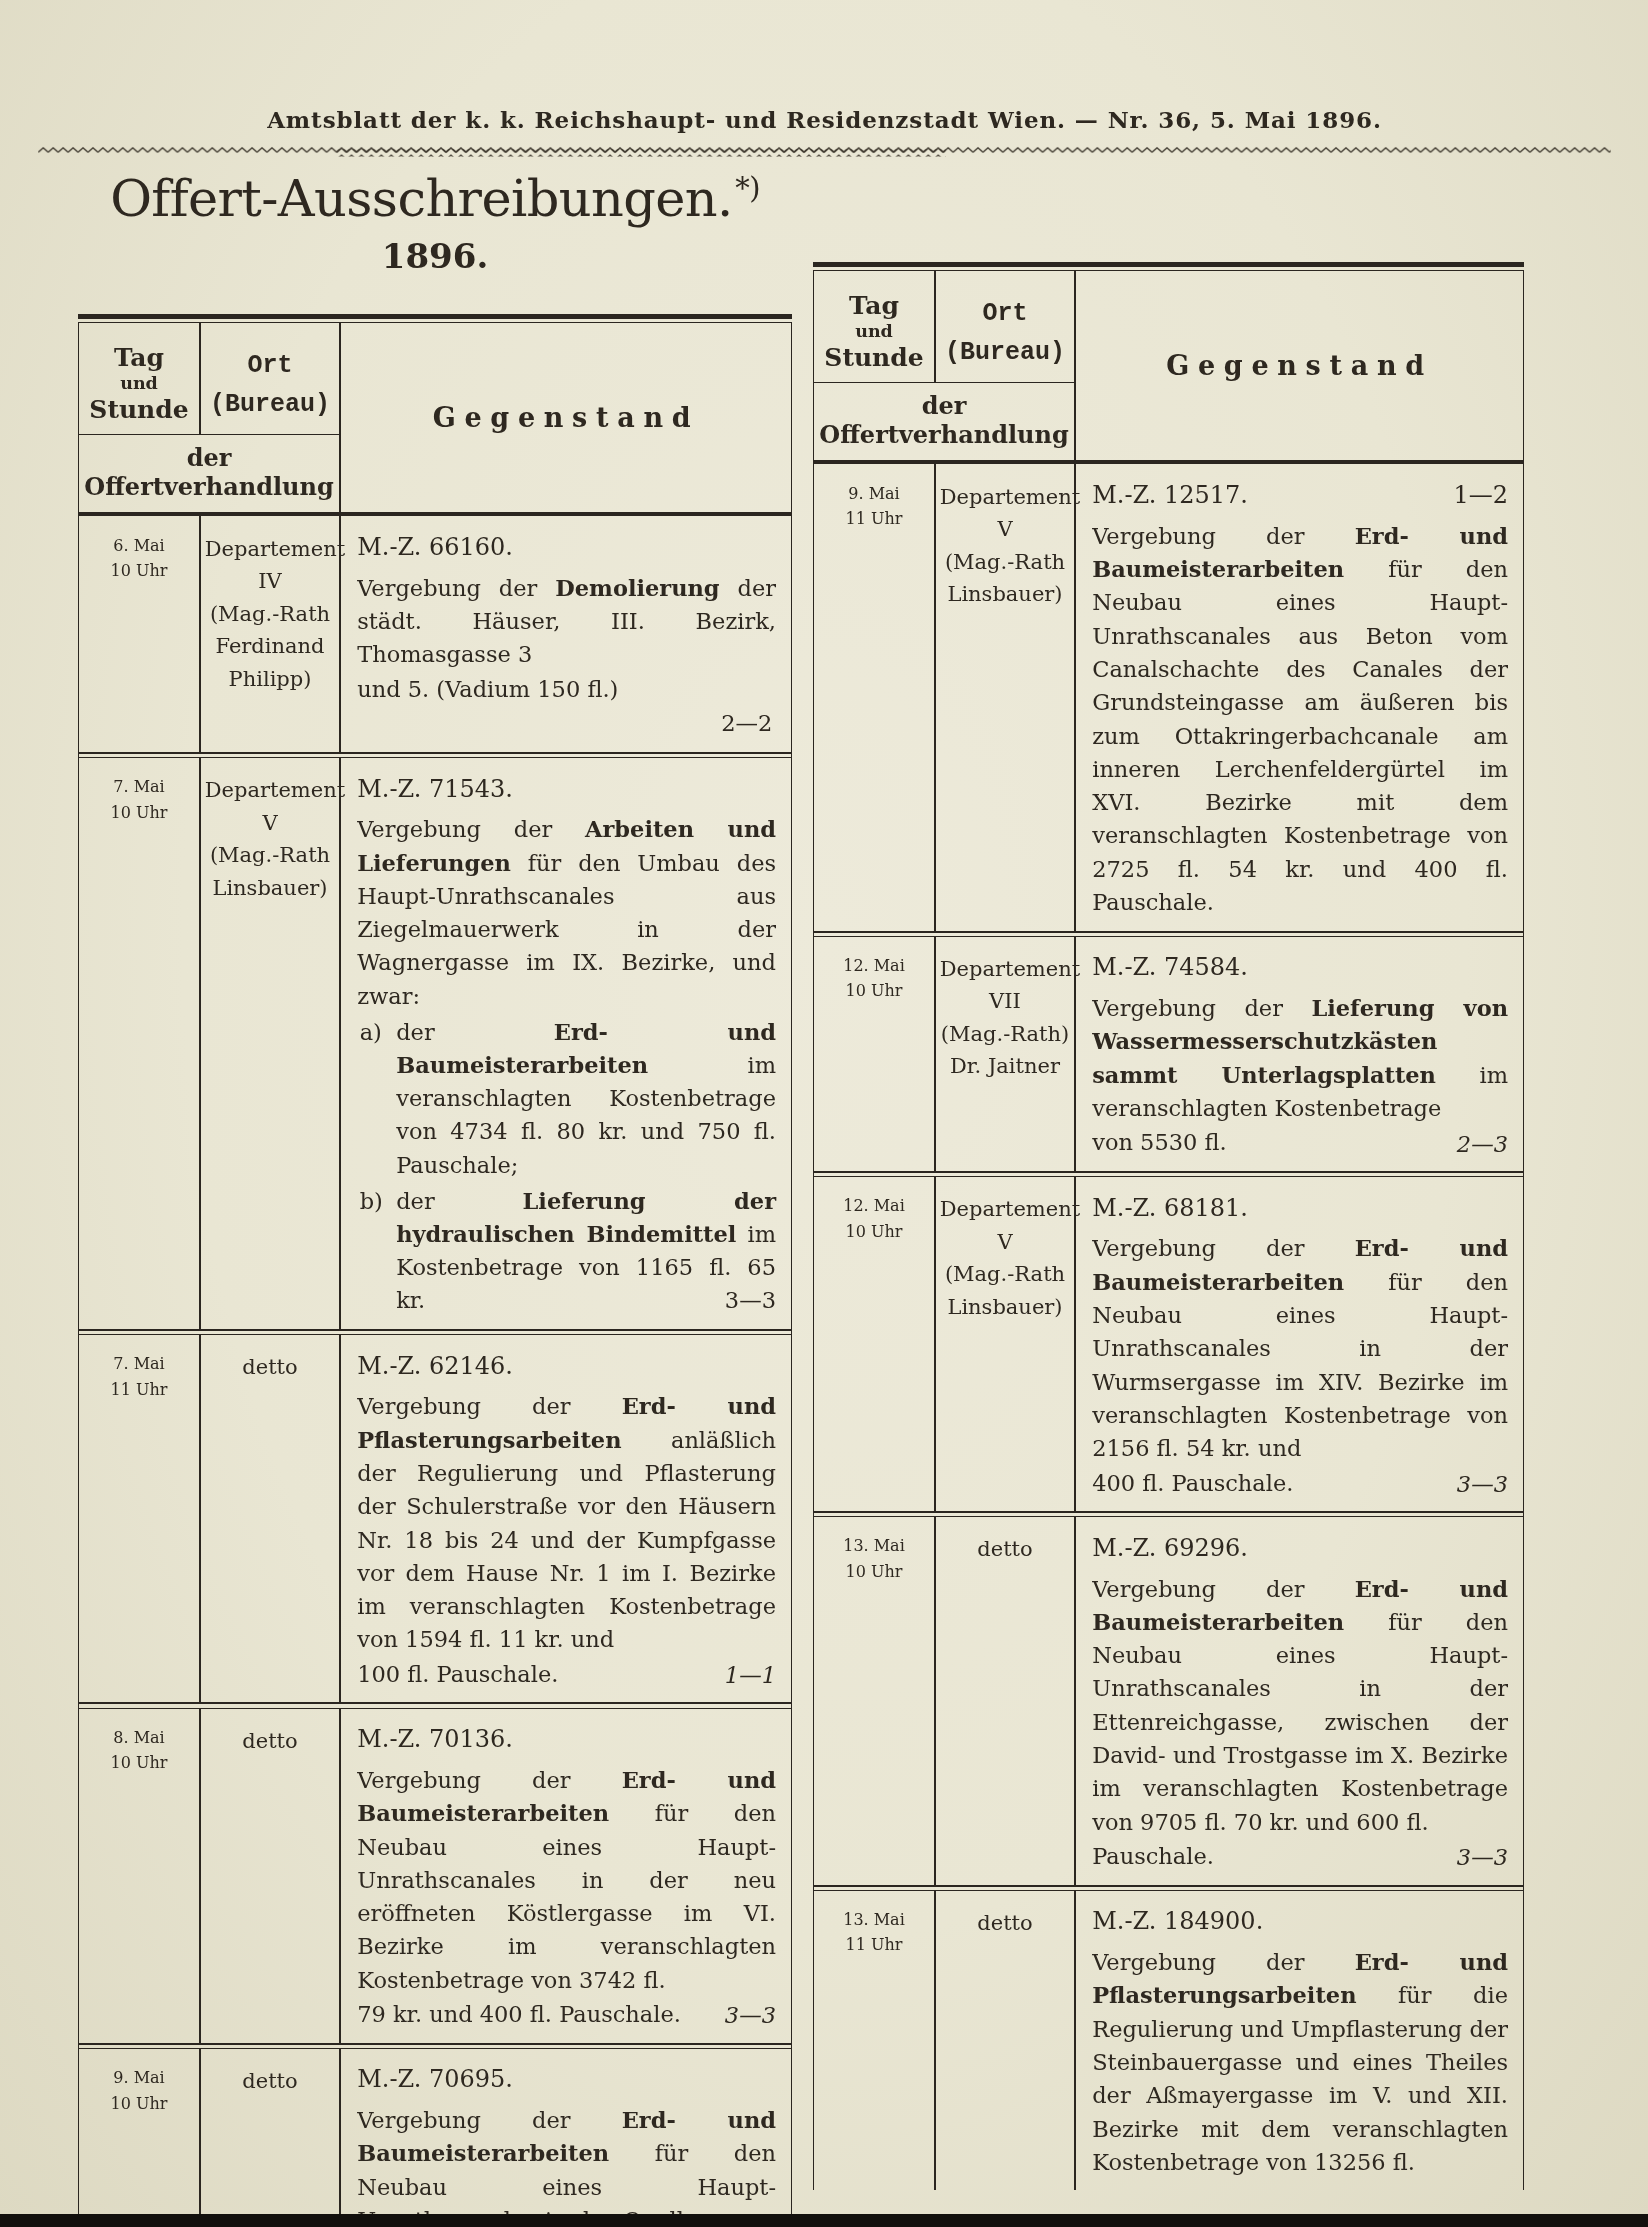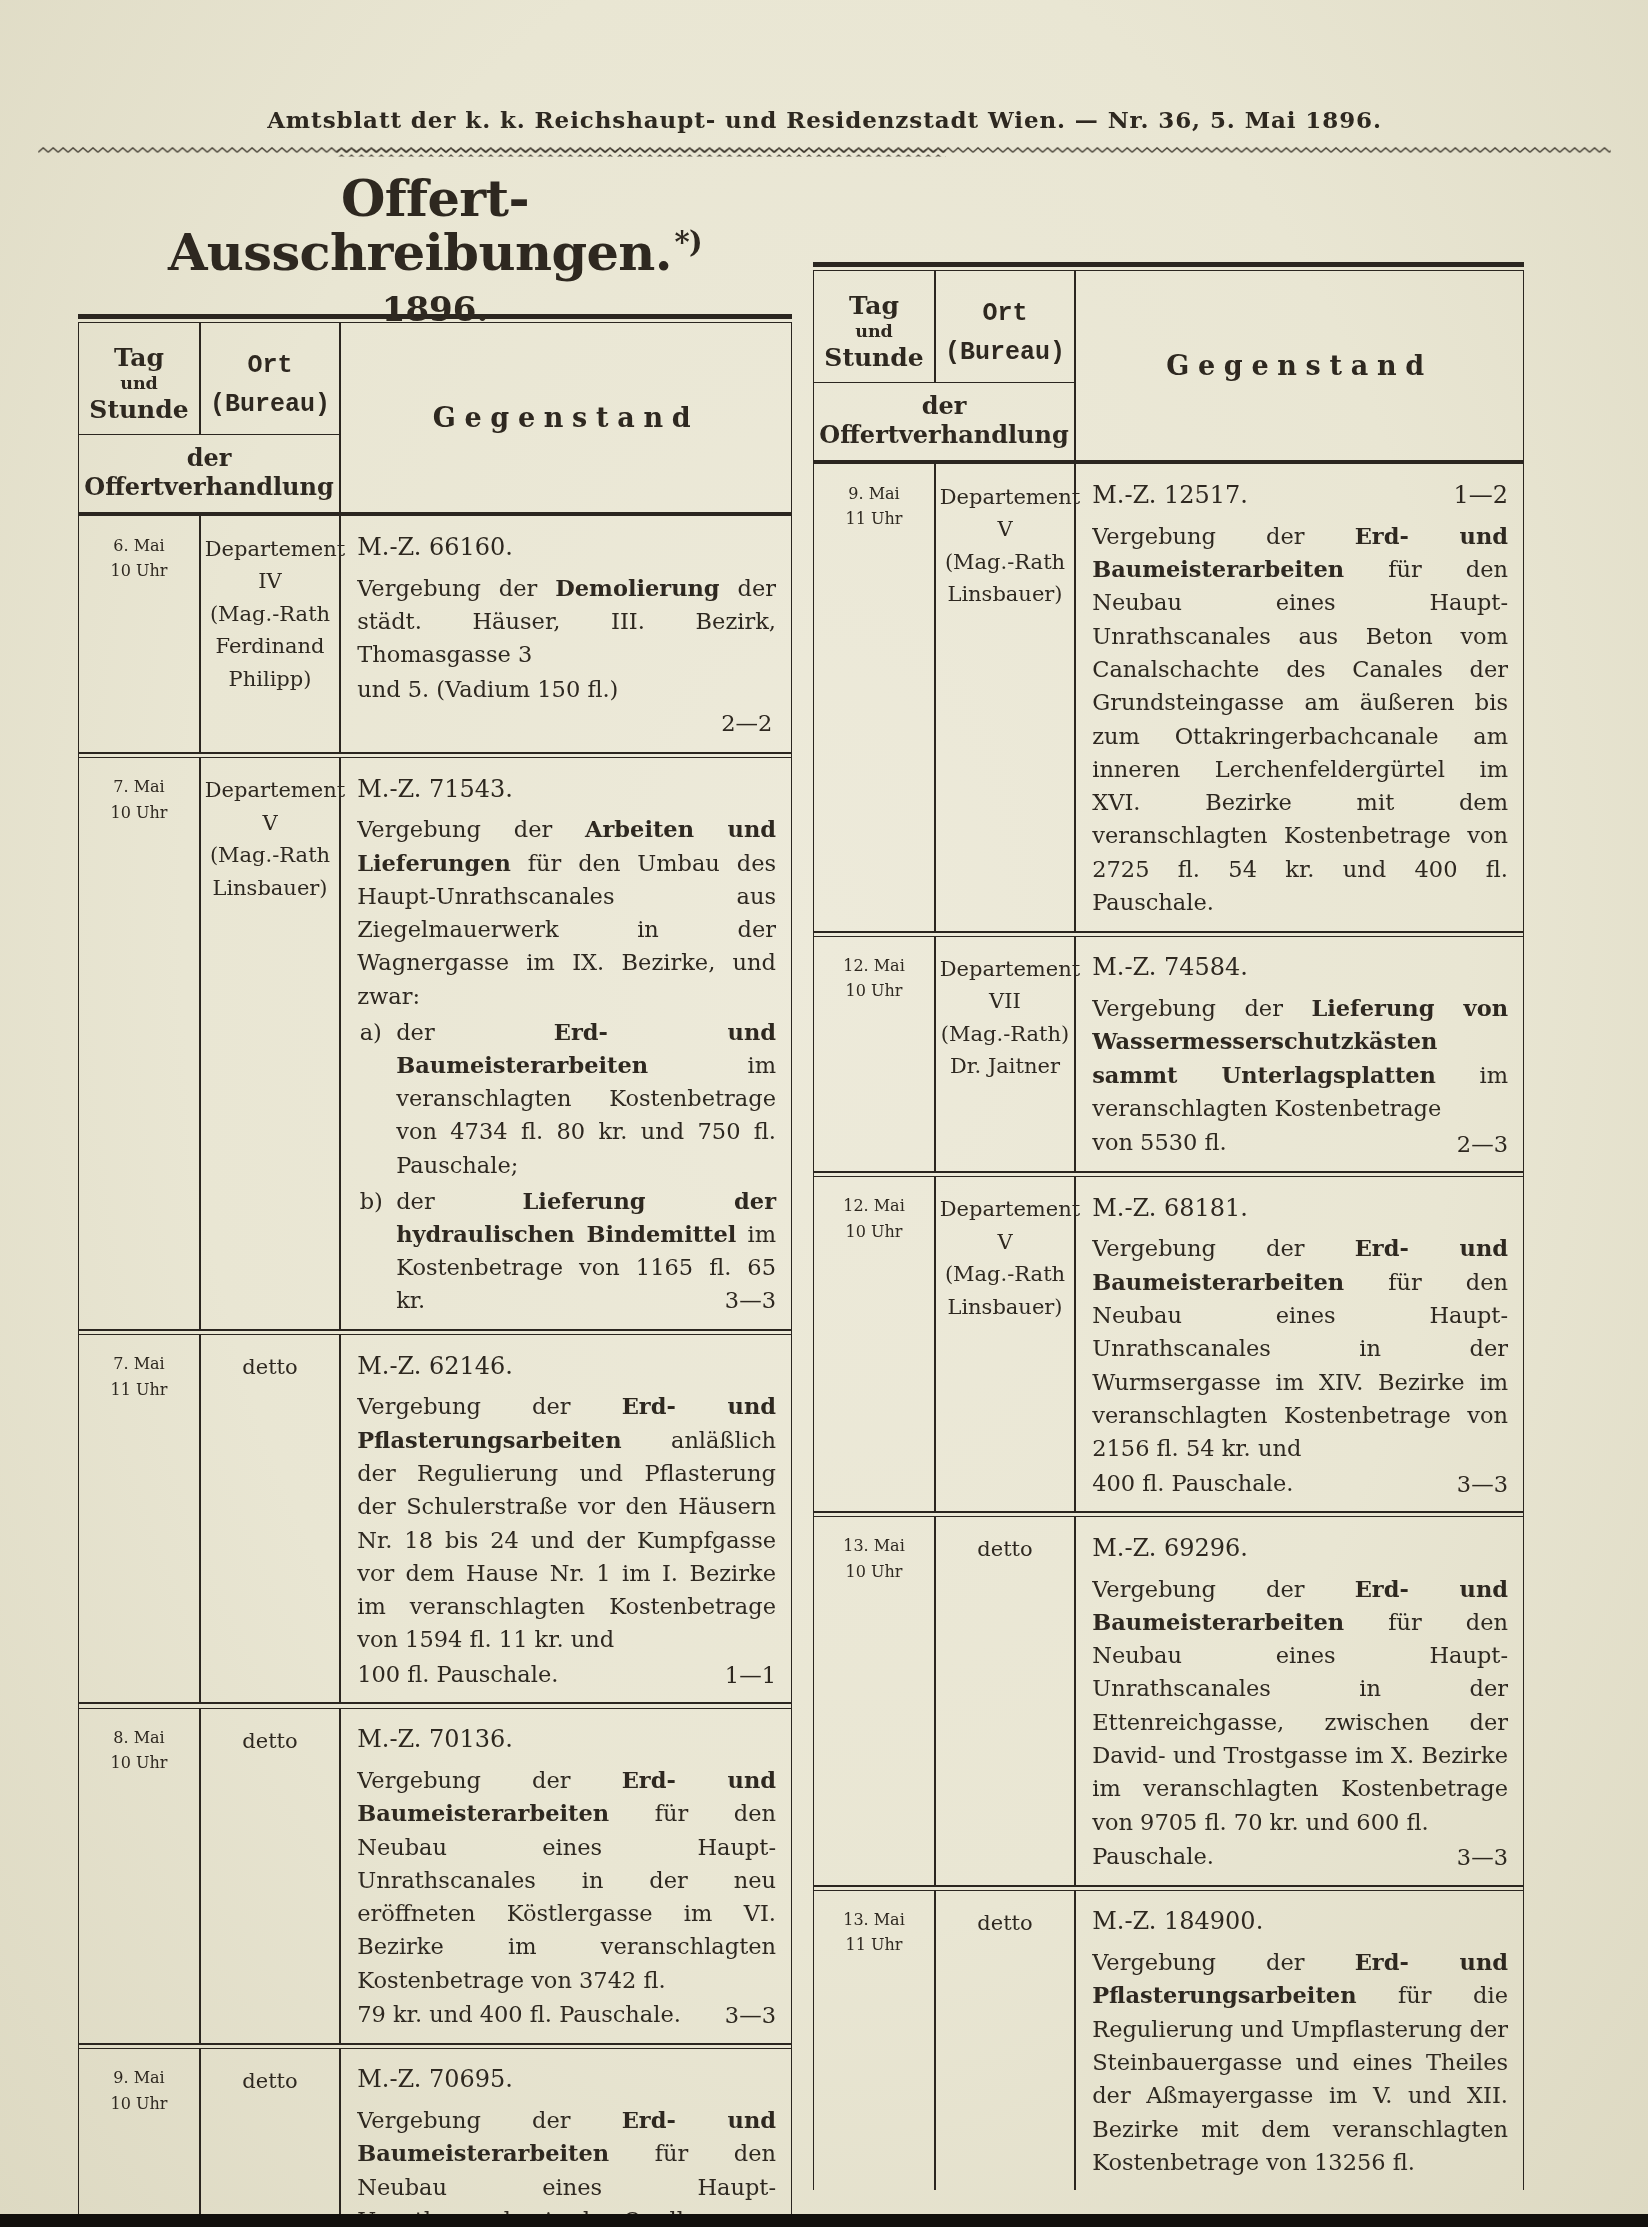--- a/index.html
+++ b/index.html
@@ -19,21 +19,21 @@
   .masthead{
     position:absolute;top:106px;left:0;width:100%;
     text-align:center;font-size:23px;font-weight:bold;letter-spacing:0.9px;
   }
   .wavy{position:absolute;top:146px;left:34px;}
   .cols{position:absolute;top:167px;left:78px;display:flex;align-items:flex-start;}
   .col.left{width:714px;}
   .col.right{width:711px;margin-left:21px;margin-top:95px;position:relative;}
   .titleblock{height:147px;text-align:center;}
   .titleblock h1{
-    margin:0;padding-top:5px;font-size:51px;font-weight:bold;letter-spacing:-0.6px;line-height:1.05;
+    margin:0;padding-top:5px;font-size:51px;font-weight:normal;letter-spacing:-0.6px;line-height:1.05;
   }
   .titleblock .tmark{font-size:29px;vertical-align:super;margin-left:2.5px;}
   .titleblock .year{font-size:34px;font-weight:bold;margin-top:10px;}
 
   
   .t-top{border-top:5.6px solid var(--rule);border-bottom:1.9px solid var(--rule);height:3.1px;}
   .t-body{border-left:1.9px solid var(--rule);border-right:1.9px solid var(--rule);}
   .t-head{display:grid;grid-template-columns:120px 140px auto;}
   .h-c1{grid-area:1/1/2/2;text-align:center;padding:19px 2.5px 8.7px;}
   .h-c2{grid-area:1/2/2/3;border-left:2.5px solid var(--rule);text-align:center;padding:19px 2.5px 8.7px;}
@@ -53,21 +53,21 @@
   .rowsep{height:3.1px;border-top:2.5px solid var(--rule);border-bottom:1.2px solid var(--rule);}
   .t-row{display:grid;grid-template-columns:120px 140px auto;}
   .c-date{text-align:center;padding:16.2px 2.5px;font-size:16px;line-height:1.6;}
   .c-bur{border-left:2.5px solid var(--rule);text-align:center;padding:16.2px 3.7px;font-size:21px;line-height:1.55;}
   .c-geg{border-left:2.5px solid var(--rule);padding:13.7px 15px 11.2px 16.2px;font-size:22.5px;line-height:1.48;}
   .p-ref{display:flex;justify-content:space-between;font-size:24px;margin-bottom:6.2px;}
   .p-just{text-align:justify;}
   .p-list{position:relative;padding-left:39px;text-align:justify;margin-top:2.5px;}
   .p-list .marker{position:absolute;left:2.5px;}
   .p-center{text-align:left;position:relative;margin-top:1.2px;}
-  .p-center .seq.abs{position:absolute;right:0;top:1.2px;}
+  .p-center .seq.abs{position:absolute;right:0;top:1.2px;font-style:italic;}
   .p-seqline{text-align:right;padding-right:3.7px;margin-top:1.2px;}
   .seq.fr{float:right;margin-left:15px;}
   .b{font-weight:bold;}
   .scanband{position:absolute;left:0;bottom:0;width:100%;height:13px;background:#12100d;}
 </style>
 </head>
 <body>
 
 <div class="page">
 

